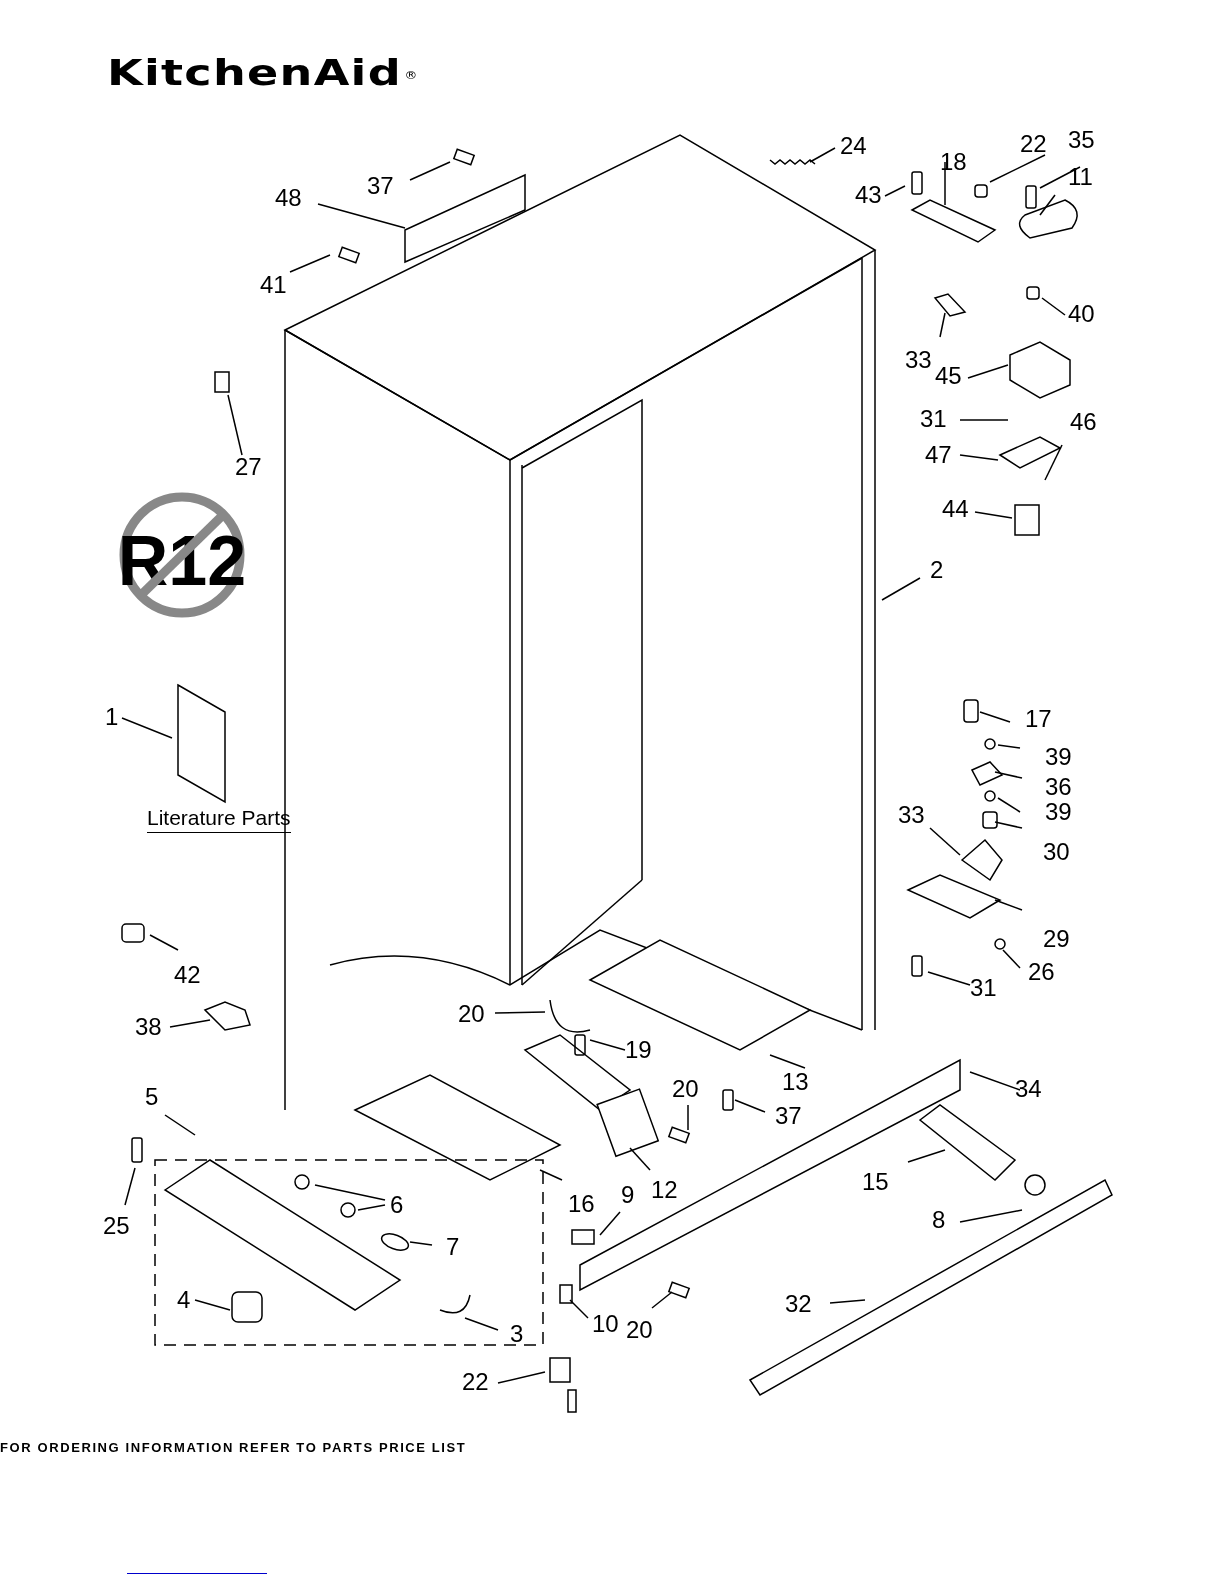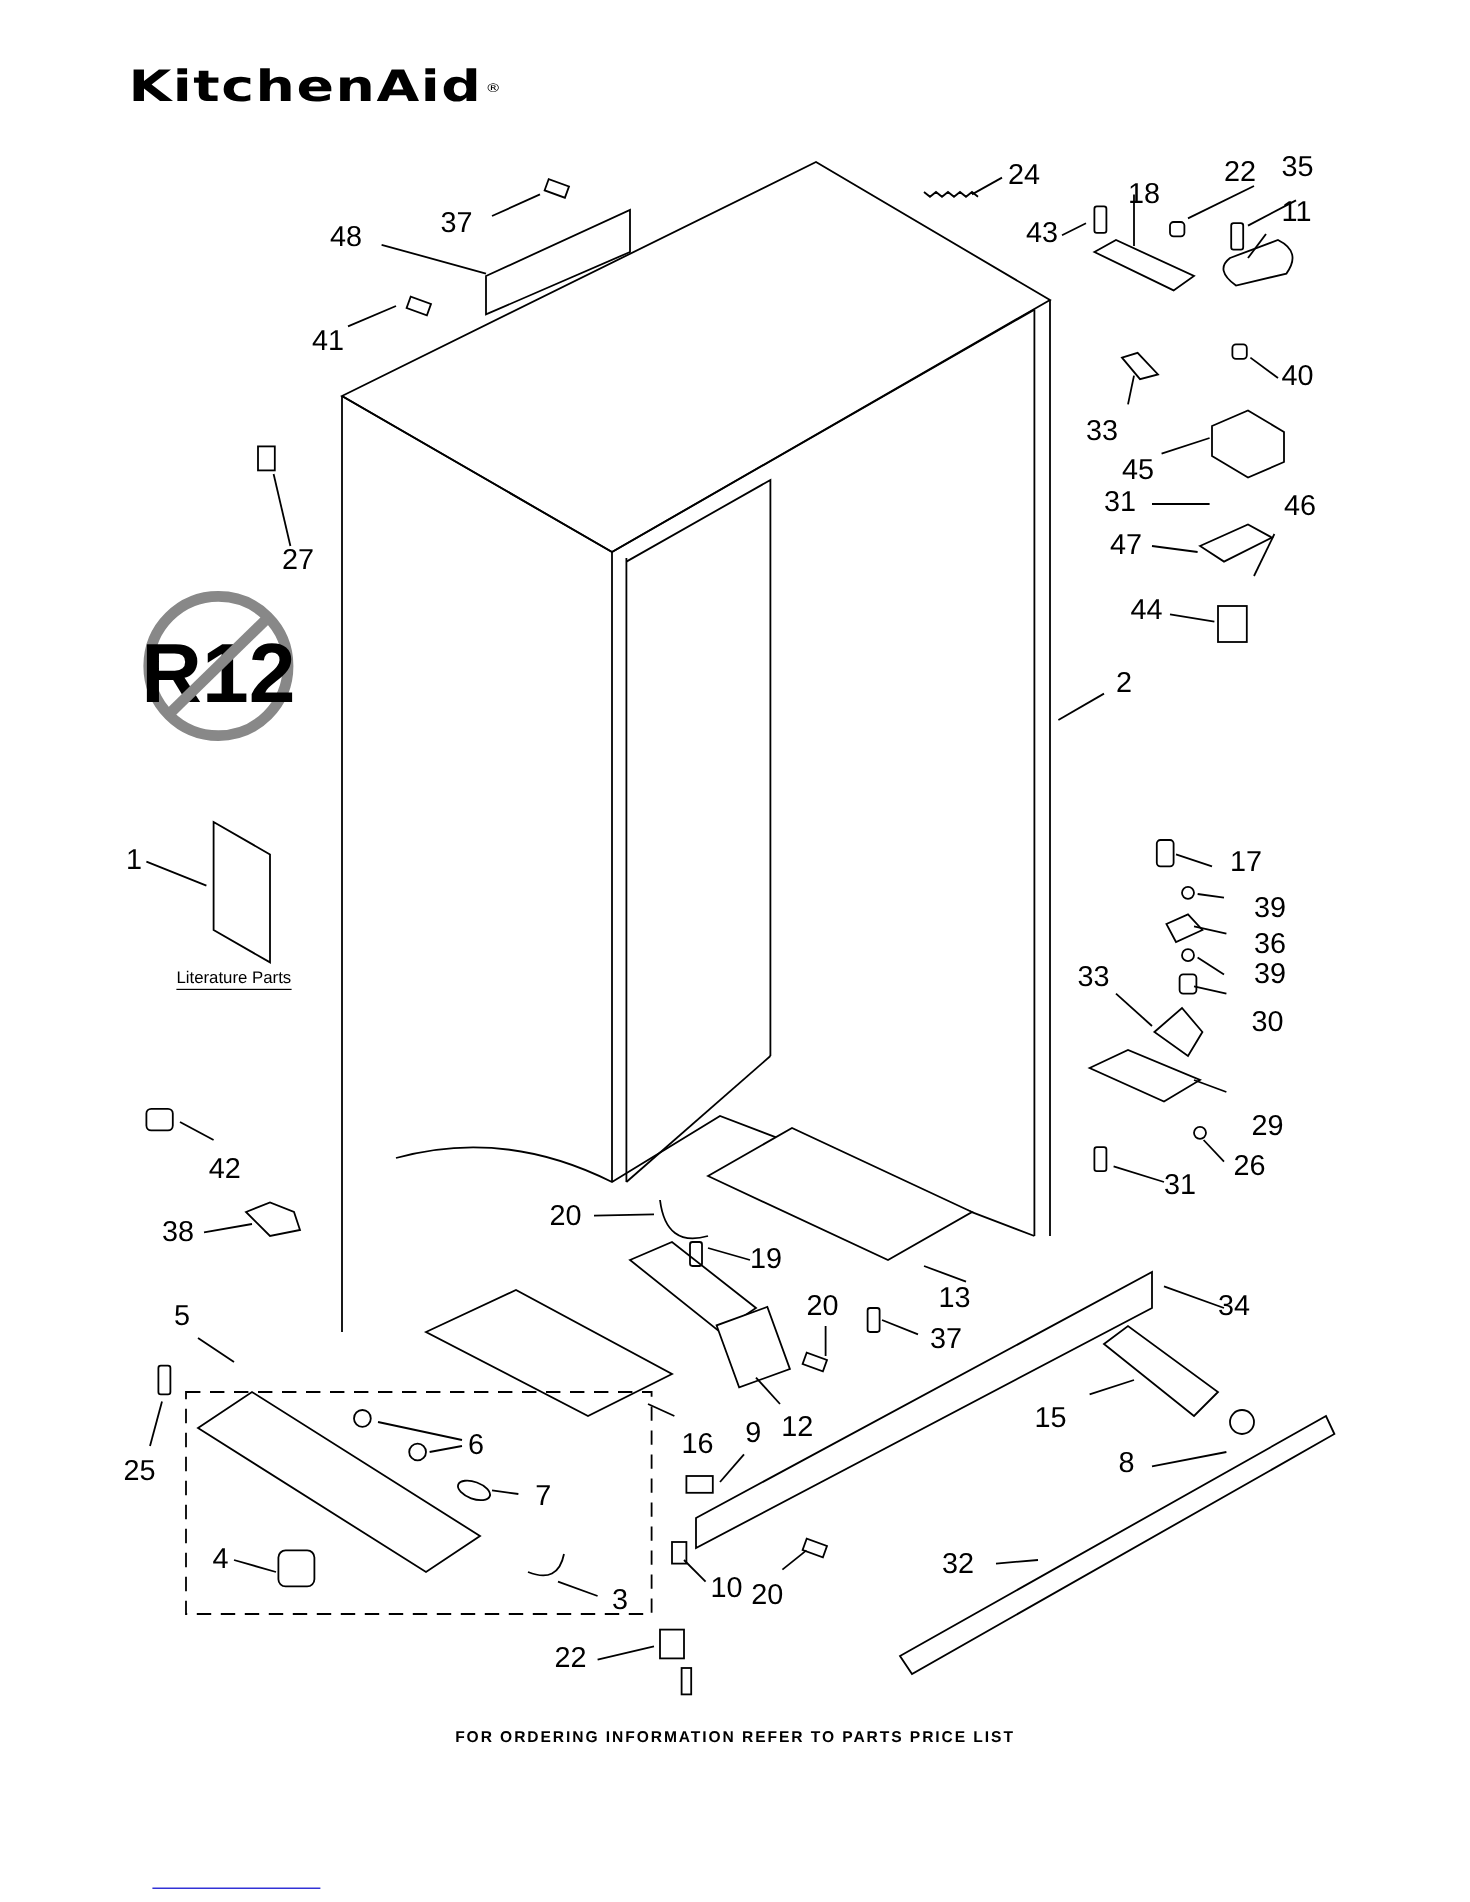--- a/index.html
+++ b/index.html
@@ -1,22 +1,22 @@
 <!DOCTYPE html>
 <html><head>
 <meta charset="utf-8">
 <style>
   html, body { margin:0; padding:0; background:#fff; }
   body { width:1225px; height:1585px; position:relative; overflow:hidden; font-family:"Liberation Sans", sans-serif; color:#000; }
   .logo { position:absolute; left:107px; top:52px; font-family:"DejaVu Sans", sans-serif; font-weight:900; font-size:36px; letter-spacing:1px; transform:scaleX(1.28); transform-origin:left top; }
   .logo .reg { font-size:10px; vertical-align:middle; margin-left:2px; font-weight:normal; }
   svg.diagram { position:absolute; left:0; top:0; }
   .callout { position:absolute; font-size:24px; line-height:24px; font-family:"Liberation Sans", sans-serif; }
-  .lit-label { position:absolute; left:147px; top:806px; font-size:14px; border-bottom:1px solid #000; padding-bottom:2px; }
-  .footer { position:absolute; left:0; width:1225px; top:1440px; text-align:center; font-weight:bold; font-size:13px; letter-spacing:1.6px; }
+  .lit-label { position:absolute; left:147px; top:806px; font-size:21px; border-bottom:1px solid #000; padding-bottom:2px; }
+  .footer { position:absolute; left:0; width:1225px; top:1440px; text-align:left; font-weight:bold; font-size:13px; letter-spacing:1.6px; }
   .link-line { position:absolute; left:127px; top:1573px; width:140px; height:1px; background:#0000cc; }
 </style>
 </head>
 <body>
 
 <div class="logo"><span>KitchenAid</span><span class="reg">®</span></div>
 
 <svg class="diagram" width="1225" height="1585" viewBox="0 0 1225 1585" fill="none" stroke="#000" stroke-width="1.5">
 
   <g>
@@ -281,20 +281,20 @@
 <span class="callout" style="left:367px;top:174px">37</span>
 <span class="callout" style="left:775px;top:1104px">37</span>
 <span class="callout" style="left:135px;top:1015px">38</span>
 <span class="callout" style="left:1045px;top:745px">39</span>
 <span class="callout" style="left:1045px;top:800px">39</span>
 <span class="callout" style="left:1068px;top:302px">40</span>
 <span class="callout" style="left:260px;top:273px">41</span>
 <span class="callout" style="left:174px;top:963px">42</span>
 <span class="callout" style="left:855px;top:183px">43</span>
 <span class="callout" style="left:942px;top:497px">44</span>
-<span class="callout" style="left:935px;top:380px">45</span>
+<span class="callout" style="left:935px;top:364px">45</span>
 <span class="callout" style="left:1070px;top:410px">46</span>
 <span class="callout" style="left:925px;top:443px">47</span>
 <span class="callout" style="left:275px;top:186px">48</span>
 
 <div class="lit-label">Literature Parts</div>
 <div class="footer">FOR ORDERING INFORMATION REFER TO PARTS PRICE LIST</div>
 <div class="link-line"></div>
 
 </body></html>

